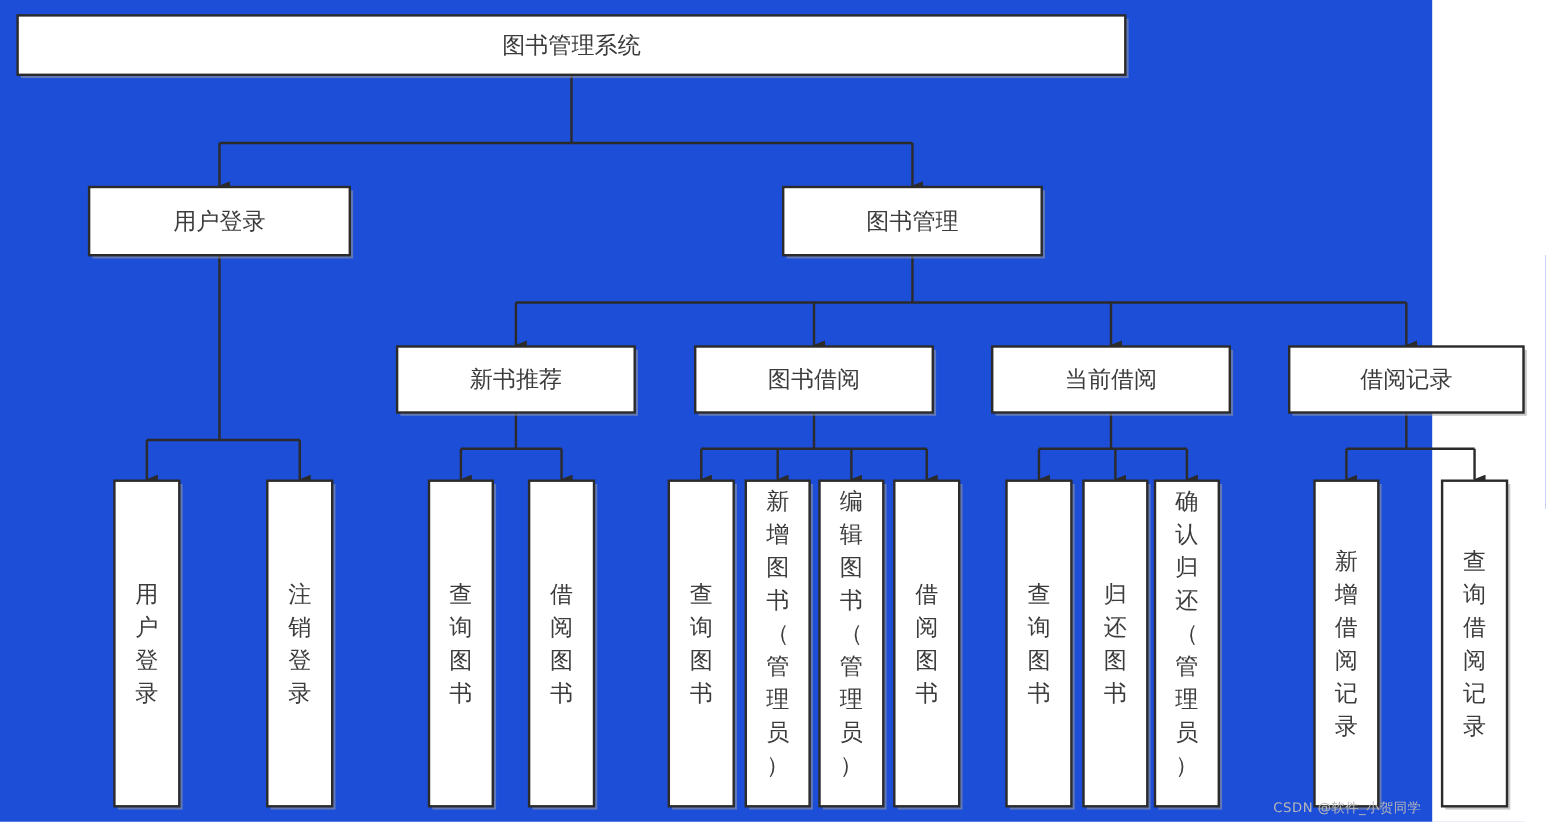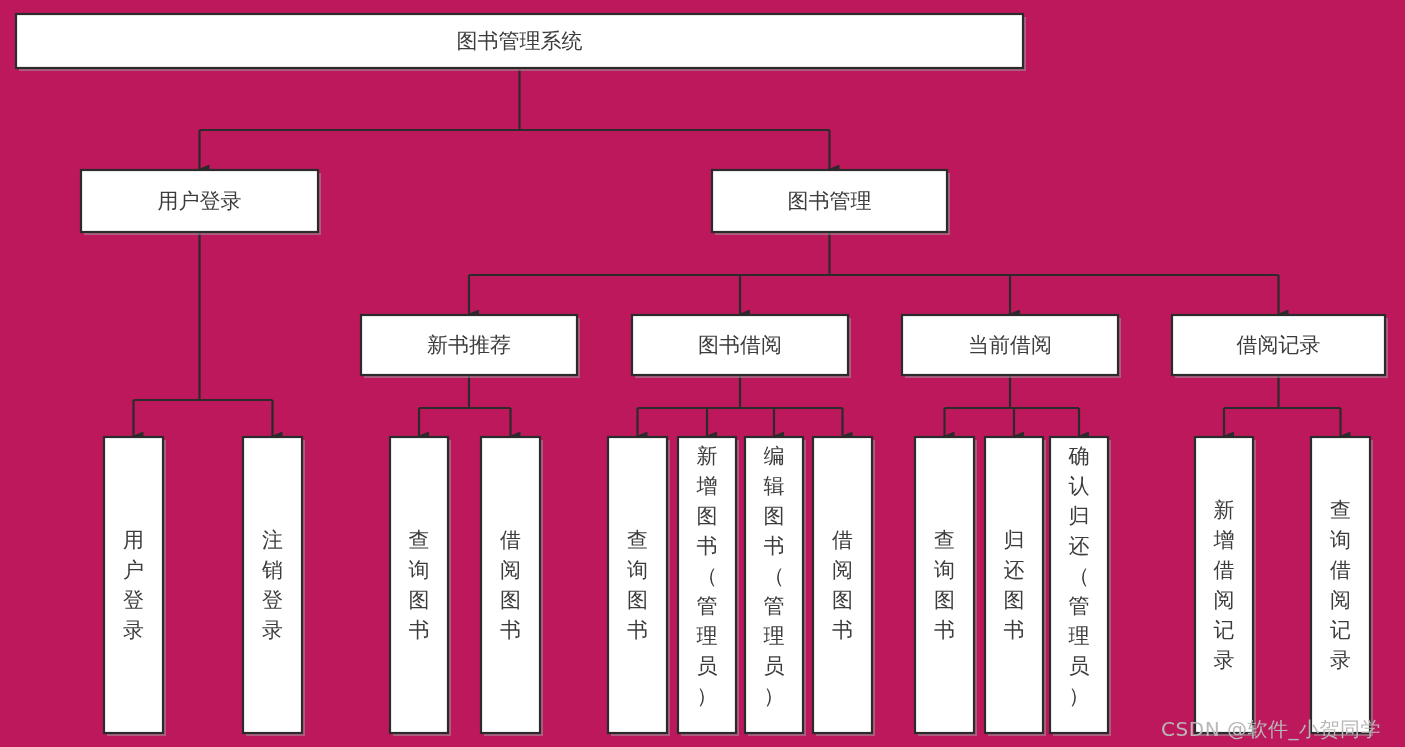--- a/index.html
+++ b/index.html
@@ -8,23 +8,23 @@
     background: #ffffff;
   }
   body {
     width: 1405px;
     height: 747px;
     font-family: "DejaVu Sans", "Liberation Sans", sans-serif;
     overflow: hidden;
   }
   #diagram-root {
     position: relative;
-    width: 1405px;
+    width: 1302px;
     height: 747px;
-    background: #be185d;
+    background: #1d4ed8;
   }
   svg#flow {
     position: absolute;
     left: 0;
     top: 0;
     width: 1405px;
     height: 747px;
     display: block;
   }
   .node-rect {
@@ -50,24 +50,24 @@
     dominant-baseline: middle;
   }
   .leaf-label {
     font-family: "DejaVu Sans", "Liberation Sans", sans-serif;
     font-size: 21px;
     fill: #3c3c3c;
     text-anchor: middle;
   }
   .watermark {
     position: absolute;
-    right: 24px;
+    right: 10px;
     bottom: 4px;
     font-family: "DejaVu Sans", "Liberation Sans", sans-serif;
-    font-size: 20px;
+    font-size: 12px;
     color: #b8b8b8;
     letter-spacing: 0.5px;
     white-space: nowrap;
     user-select: none;
   }
 </style>
 </head>
 <body>
 
 <div id="diagram-root">

